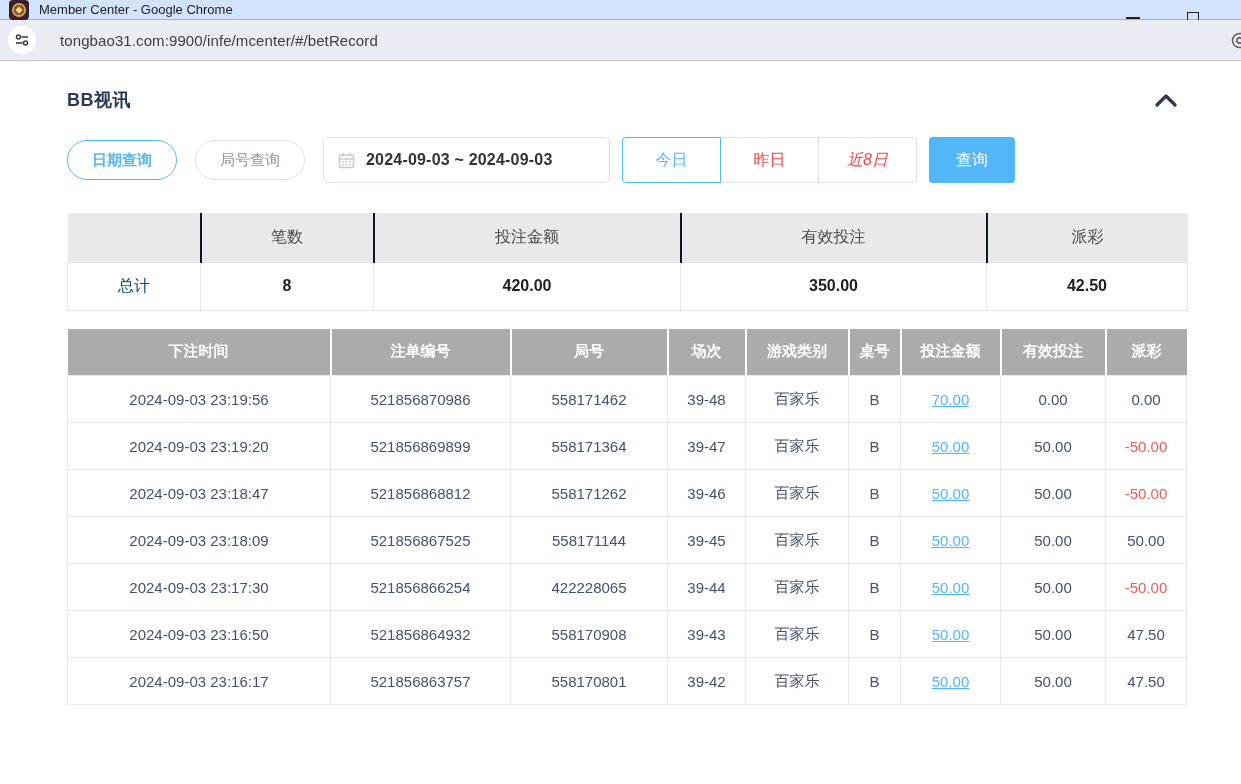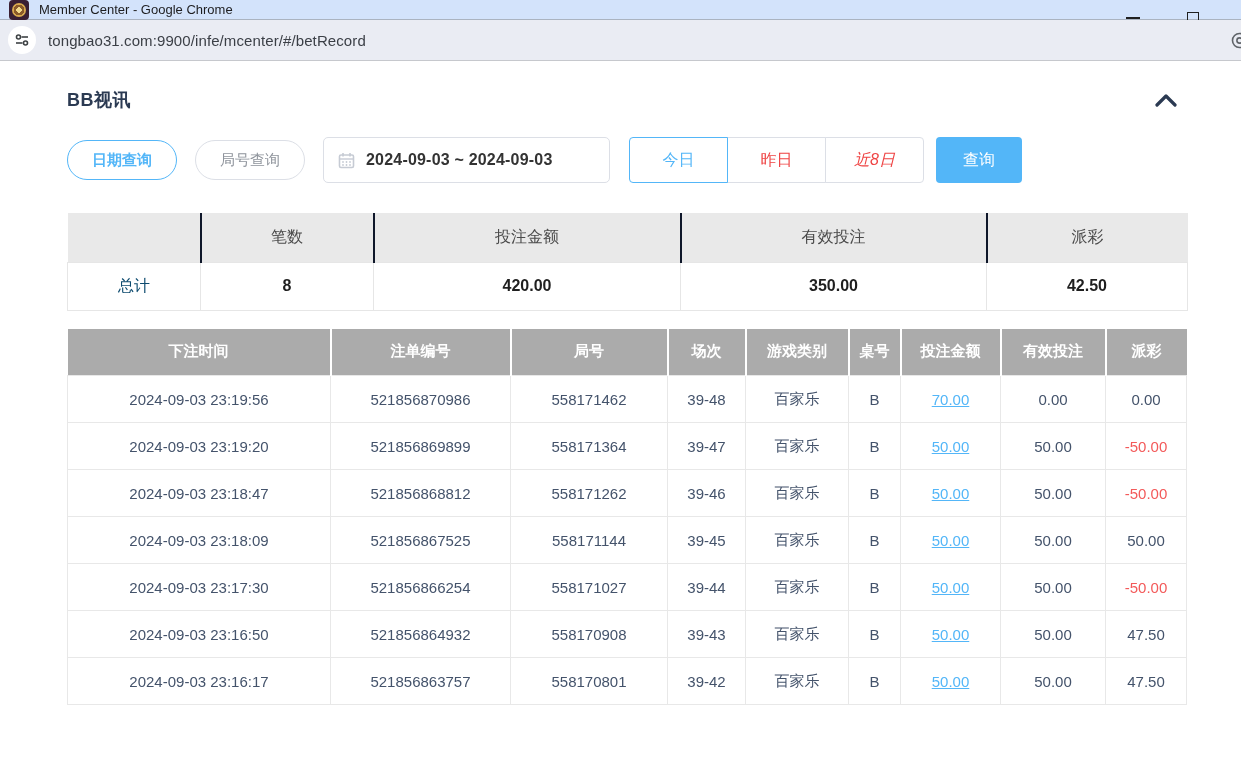--- a/index.html
+++ b/index.html
@@ -40,21 +40,21 @@
     border-bottom: 1px solid #c6c8cd;
     display: flex; align-items: center;
     padding-left: 8px;
     position: relative;
     overflow: hidden;
   }
   .tune-wrap {
     width: 28px; height: 28px; border-radius: 50%; background: #ffffff;
     display: flex; align-items: center; justify-content: center; flex: 0 0 auto;
   }
-  .url { margin-left: 12px; font-size: 15px; color: #3b3f46; letter-spacing: 0.1px; }
+  .url { margin-left: 24px; font-size: 15px; color: #3b3f46; letter-spacing: 0.1px; }
   .right-icon { position: absolute; right: -7px; top: 12px; width: 17px; height: 17px; }
   
   .content { padding: 0 8px 0 67px; width: 1241px; }
   .panel-inner { width: 1120px; }
   .panel-header { display: flex; align-items: center; justify-content: space-between; padding-top: 27px; }
   .panel-header h1 { font-size: 18px; font-weight: bold; color: var(--heading, #2b3a52); letter-spacing: 0.5px; }
   .chevron { width: 26px; height: 16px; display: flex; align-items: center; justify-content: center; margin-right: 8px; cursor: pointer; }
   
   .filters { margin-top: 25px; display: flex; align-items: center; }
   .pill {
@@ -74,21 +74,21 @@
   .date-input .date-text { margin-left: 11px; font-size: 16px; font-weight: 600; color: #333; letter-spacing: 0.2px; }
   .segment { margin-left: 12px; display: flex; }
   .seg {
     height: 46px; width: 99px; background: #fff;
     border: 1px solid #dcdfe6; font-size: 16px; color: #ef4444;
     margin-left: -1px; cursor: pointer; position: relative;
     font-family: inherit;
   }
   .seg:first-child { margin-left: 0; border-radius: 4px 0 0 4px; }
   .seg:last-child { border-radius: 0 4px 4px 0; font-style: italic; }
-  .seg.active { border-color: var(--accent, #53b6f8); color: var(--accent, #53b6f8); z-index: 2; margin-left: 7px; }
+  .seg.active { border-color: var(--accent, #53b6f8); color: var(--accent, #53b6f8); z-index: 2; }
   .search-btn {
     margin-left: 12px; height: 46px; width: 86px;
     background: var(--accent, #53b6f8); color: #fff; border: none; border-radius: 4px;
     font-size: 16px; cursor: pointer; font-family: inherit;
   }
   
   table { border-collapse: collapse; table-layout: fixed; }
   .summary { margin-top: 30px; width: 1120px; }
   .summary th {
     background: #e9e9e9; height: 49px; font-size: 16px; font-weight: 400;
@@ -281,21 +281,21 @@
             <td>39-45</td>
             <td>百家乐</td>
             <td>B</td>
             <td><a class="link">50.00</a></td>
             <td>50.00</td>
             <td>50.00</td>
           </tr>
           <tr>
             <td>2024-09-03 23:17:30</td>
             <td>521856866254</td>
-            <td>558171027</td>
+            <td>422228065</td>
             <td>39-44</td>
             <td>百家乐</td>
             <td>B</td>
             <td><a class="link">50.00</a></td>
             <td>50.00</td>
             <td class="neg">-50.00</td>
           </tr>
           <tr>
             <td>2024-09-03 23:16:50</td>
             <td>521856864932</td>

